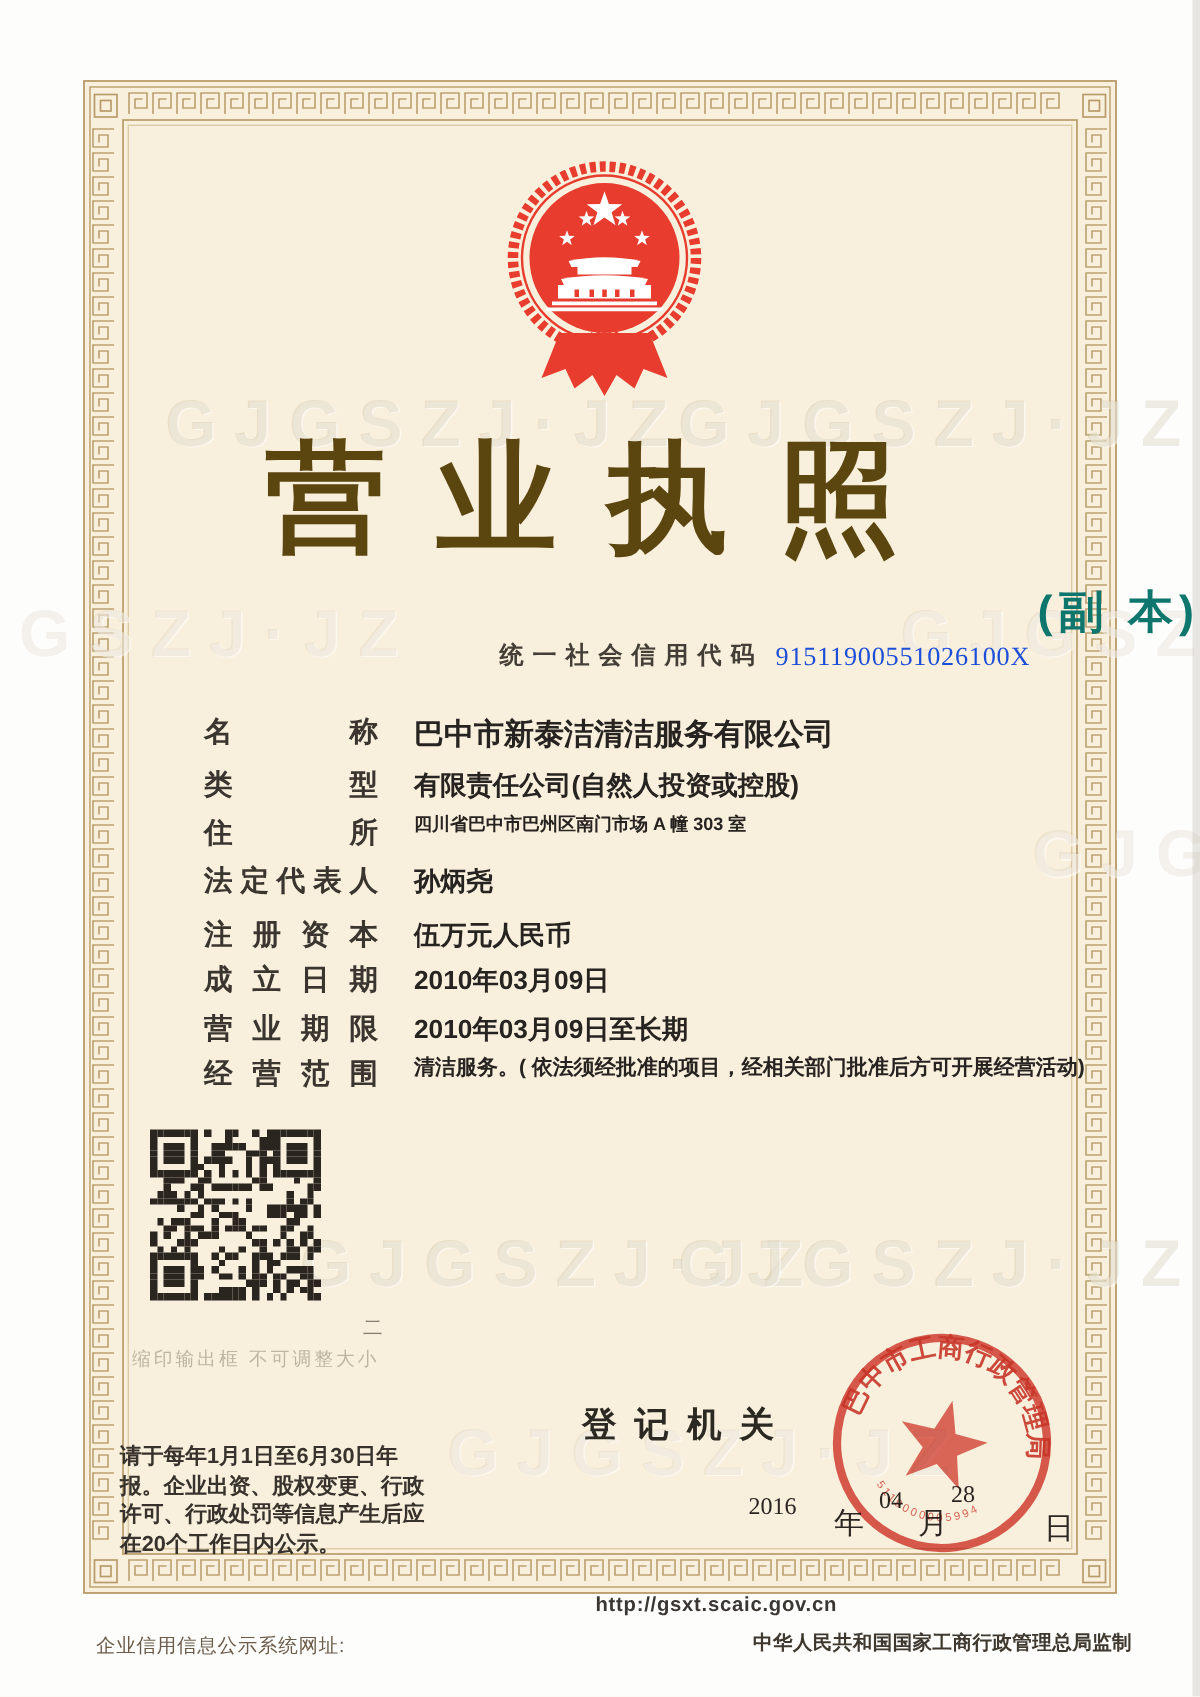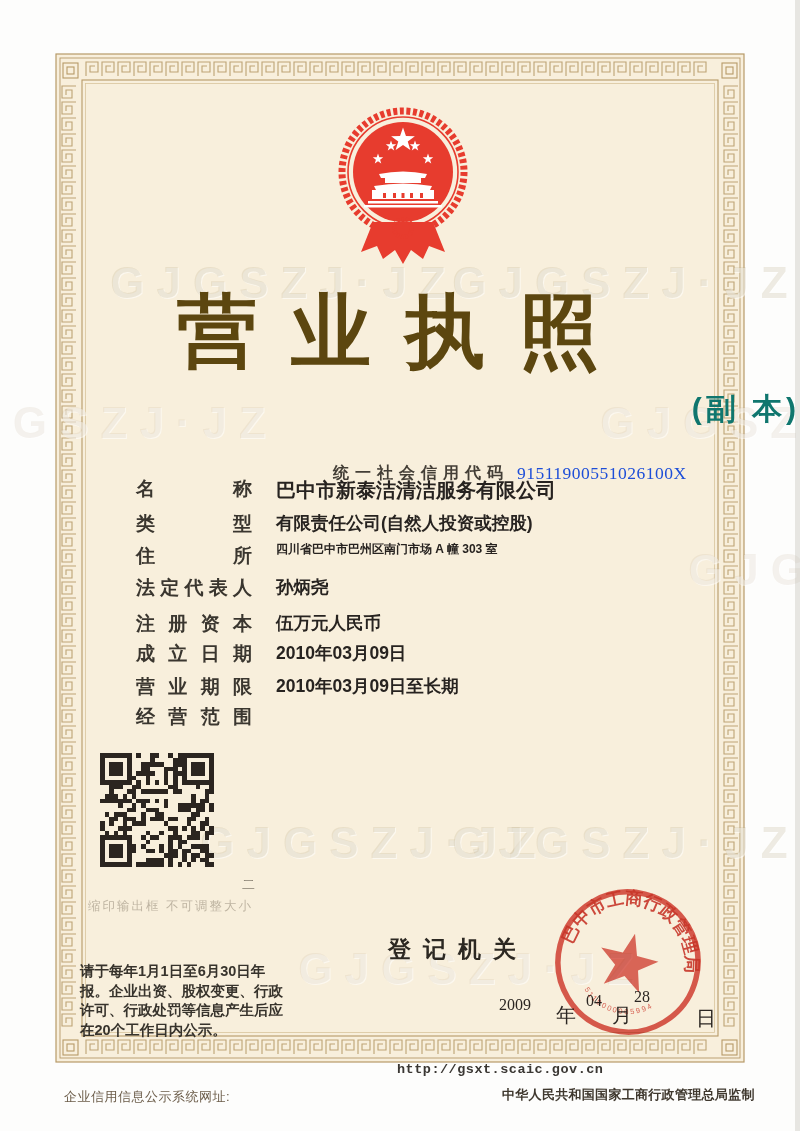--- a/index.html
+++ b/index.html
@@ -19,21 +19,21 @@
   
   .title{
     position:absolute;top:292px;left:0;width:776px;text-align:center;
     font-size:80px;font-weight:bold;color:#5c460f;letter-spacing:34px;text-indent:34px;
     line-height:1;
   }
   .subtitle{
     position:absolute;top:394px;left:0;width:800px;text-align:right;
     font-size:30px;font-weight:bold;color:#0f766e;letter-spacing:4px;line-height:1;
   }
-  .credit{position:absolute;top:427px;left:333px;display:flex;align-items:flex-end;gap:8px;white-space:nowrap;margin-top:36px;}
+  .credit{position:absolute;top:427px;left:333px;display:flex;align-items:flex-end;gap:8px;white-space:nowrap;}
   .credit-label{font-size:16px;font-weight:bold;color:#433e36;letter-spacing:6px;}
   .credit-value{font-family:"Liberation Serif",serif;font-size:17.5px;color:#1d4ed8;letter-spacing:.5px;}
   
   .row{position:absolute;left:136px;display:flex;align-items:flex-start;white-space:nowrap;}
   .flabel{
     width:116px;display:flex;justify-content:space-between;flex:none;
     font-size:19px;font-weight:bold;color:#3a362f;line-height:1.15;
   }
   .fvalue{margin-left:24px;font-size:17.5px;font-weight:bold;color:#272320;line-height:1.2;}
   .r1{top:478px}.r2{top:513px}.r3{top:545px}.r4{top:577px}
@@ -65,21 +65,21 @@
   .dt.unit{font-size:20px;}
   .d-year{left:499px;top:996px;}
   .d-yu{left:556px;top:1002px;}
   .d-month{left:586px;top:992px;font-size:14.5px;}
   .d-mu{left:612px;top:1002px;}
   .d-day{left:634px;top:988px;font-size:14.5px;}
   .d-du{left:696px;top:1005px;}
   .seal{position:absolute;left:528px;top:862px;width:200px;height:200px;mix-blend-mode:multiply;z-index:7;}
   
   .url{
-    position:absolute;left:397px;top:1062px;font-family:Liberation Mono, monospace;
+    position:absolute;left:397px;top:1062px;font-family:Liberation Sans, sans-serif;
     font-size:13.5px;font-weight:bold;letter-spacing:.5px;color:#3a3733;z-index:5;
   }
   .foot-l{position:absolute;left:64px;top:1088px;font-size:13px;color:#6b5c49;letter-spacing:.5px;}
   .foot-r{position:absolute;left:502px;top:1086px;font-size:13px;font-weight:bold;color:#3f382e;letter-spacing:.3px;}
   .scan-edge{position:absolute;right:0;top:0;width:5px;height:100%;background:rgba(190,186,178,.35);}
   svg text{font-family:"Liberation Sans",sans-serif;}
 </style>
 </head>
 <body>
 
@@ -213,20 +213,21 @@
       </span>
     <span class="fvalue">2010年03月09日至长期</span>
   </div>
   <div class="row r8">
     <span class="flabel jlabel">
         <span>经</span>
         <span>营</span>
         <span>范</span>
         <span>围</span>
       </span>
+    <span class="fvalue">清洁服务。( 依法须经批准的项目，经相关部门批准后方可开展经营活动)</span>
   </div>
 
 
   <div class="qr" id="qr">
       <div class="b"></div>
       <div class="b"></div>
       <div class="b"></div>
       <div class="b"></div>
       <div class="b"></div>
       <div class="b"></div>
@@ -854,21 +855,21 @@
   <span class="qr-note">缩印输出框 不可调整大小</span>
 
   <div class="notice">
     <span>请于每年1月1日至6月30日年</span>
     <span>报。企业出资、股权变更、行政</span>
     <span>许可、行政处罚等信息产生后应</span>
     <span>在20个工作日内公示。</span>
   </div>
 
   <div class="registrar">登记机关</div>
-  <span class="dt num d-year">2009</span>
+  <span class="dt num d-year">2016</span>
   <span class="dt unit d-yu">年</span>
   <span class="dt num d-month">04</span>
   <span class="dt unit d-mu">月</span>
   <span class="dt num d-day">28</span>
   <span class="dt unit d-du">日</span>
 
   <svg class="seal" viewBox="0 0 200 200">
     <g transform="rotate(14 100 100)">
       <circle cx="100" cy="100" r="70" fill="none" stroke="rgba(213,66,56,.85)" stroke-width="5.5"></circle>
       <g fill="rgba(213,66,56,.78)">

